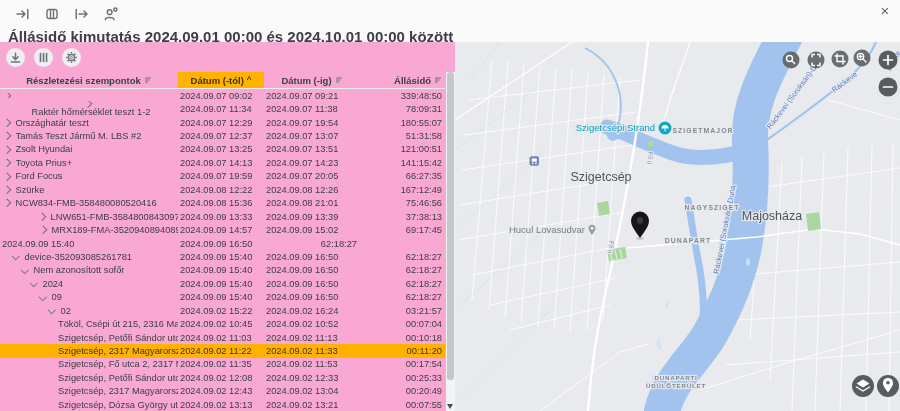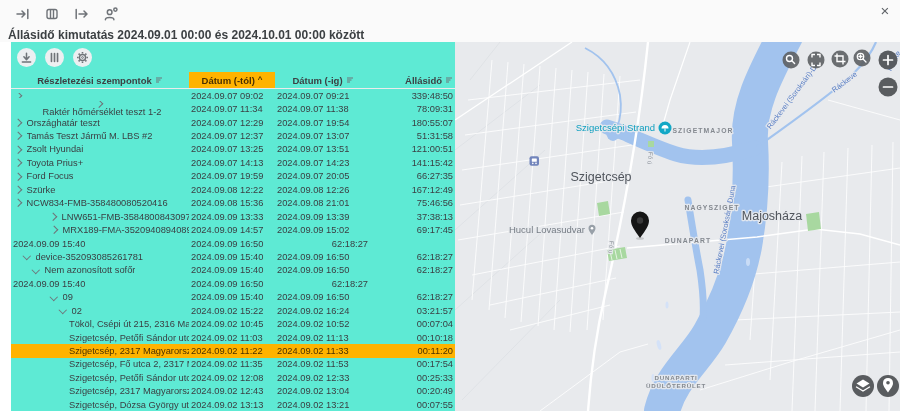--- a/index.html
+++ b/index.html
@@ -2,25 +2,25 @@
 <html><head>
 <meta charset="utf-8">
 <style>
   html,body{margin:0;padding:0}
   body{width:900px;height:411px;position:relative;overflow:hidden;background:#fff;
        font-family:"Liberation Sans",sans-serif;-webkit-font-smoothing:antialiased}
   
   .topbar{position:absolute;left:0;top:0;width:900px;height:42px;background:#FAFAFA}
   .top-icons{position:absolute;left:14px;top:5px;display:flex;gap:11px}
   .top-icon-btn{width:18px;height:18px;display:flex;align-items:center;justify-content:center;cursor:pointer}
-  .title{position:absolute;left:8px;top:28px;font-size:12px;font-weight:bold;color:#3C4043;white-space:nowrap}
+  .title{position:absolute;left:8px;top:28px;font-size:15px;font-weight:bold;color:#3C4043;white-space:nowrap}
   .close-btn{position:absolute;right:6px;top:1px;width:18px;height:18px;font-size:15px;color:#5F6368;
              display:flex;align-items:center;justify-content:center;cursor:pointer}
   
-  .panel{position:absolute;left:11px;top:42px;width:455px;height:369px;background:#5eead4}
+  .panel{position:absolute;left:0;top:42px;width:455px;height:369px;background:#f9a8d4}
   .tbl-toolbar{position:absolute;left:6px;top:6px;display:flex;gap:9px}
   .circ{width:19px;height:19px;border-radius:50%;background:#EDEFF1;display:flex;align-items:center;justify-content:center;cursor:pointer}
   .thead{position:absolute;left:0;top:30px;width:445px;height:16px;display:grid;
          grid-template-columns:178px 86px 96px 1fr;font-size:9.5px;font-weight:bold;color:#3C4043;
          border-bottom:1px solid #EBEBEB;align-items:stretch}
   .th{display:flex;align-items:center;justify-content:center;gap:3px;white-space:nowrap;cursor:pointer}
   .th.last{justify-content:flex-end;padding-right:3px}
   .th.sorted{background:#FFB300;color:#4A3000}
   .caret{font-size:8px;font-weight:bold;position:relative;top:-1px}
   .tbl-body{position:absolute;left:0;top:47px;width:445px;height:322px;overflow:hidden}
@@ -258,20 +258,24 @@
       <div class="trow">
         <div class="c tree" style="padding-left: 22px;">
           <span class="chev expanded"></span>
           <span class="lbl">Nem azonosított sofőr</span>
         </div>
         <div class="c date">2024.09.09 15:40</div>
         <div class="c date">2024.09.09 16:50</div>
         <div class="c dur">62:18:27</div>
       </div>
       <div class="trow">
+        <div class="c tree" style="padding-left: 31px;">
+          <span class="chev expanded"></span>
+          <span class="lbl">2024</span>
+        </div>
         <div class="c date">2024.09.09 15:40</div>
         <div class="c date">2024.09.09 16:50</div>
         <div class="c dur">62:18:27</div>
       </div>
       <div class="trow">
         <div class="c tree" style="padding-left: 40px;">
           <span class="chev expanded"></span>
           <span class="lbl">09</span>
         </div>
         <div class="c date">2024.09.09 15:40</div>

